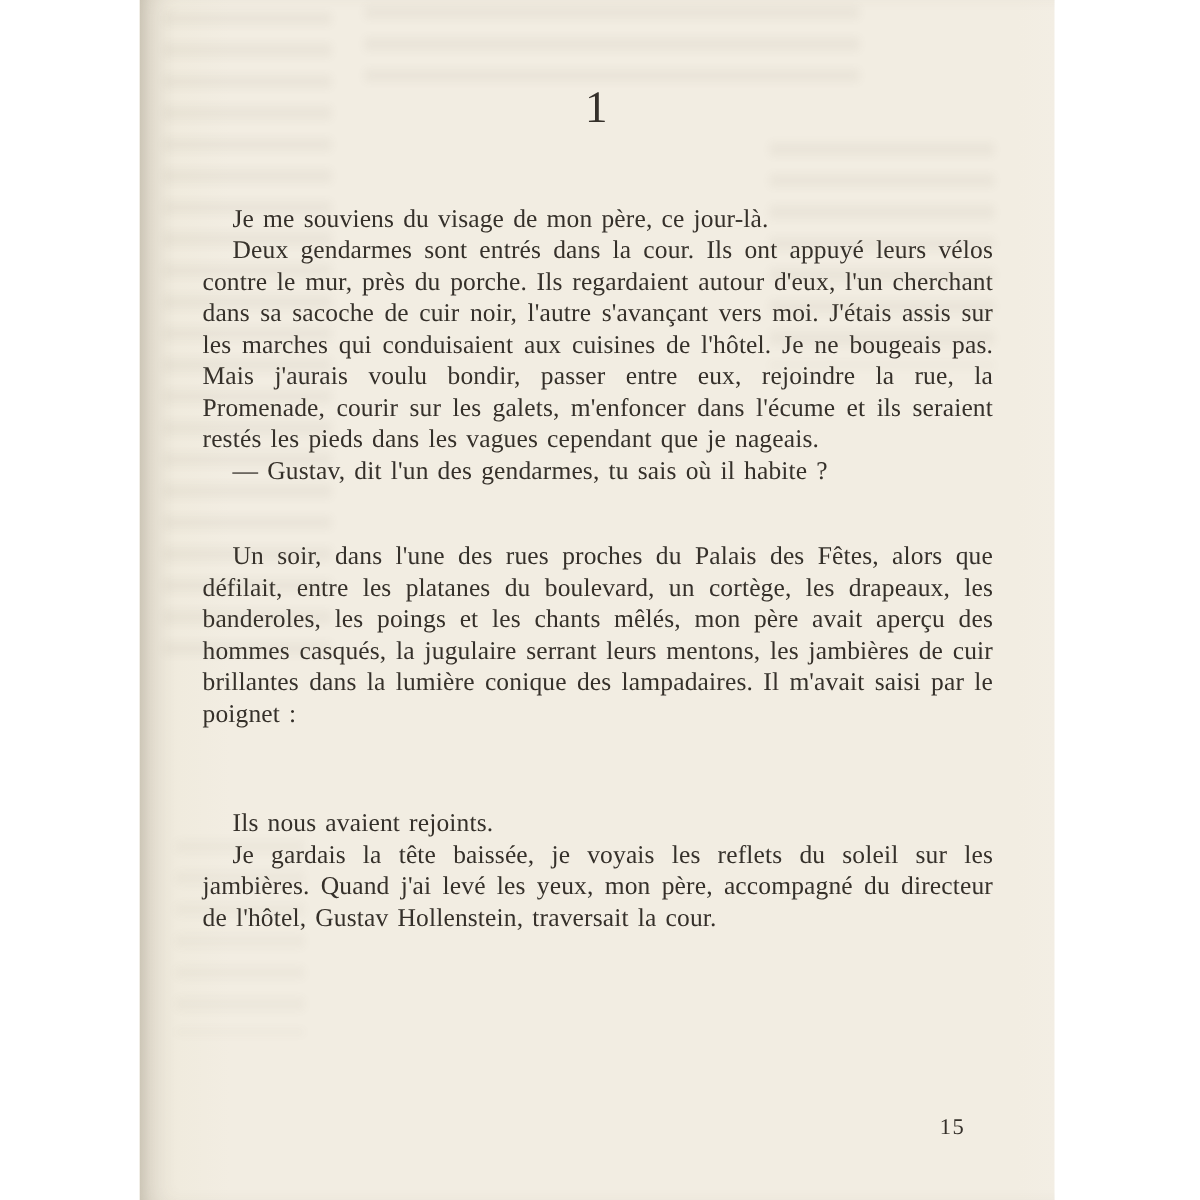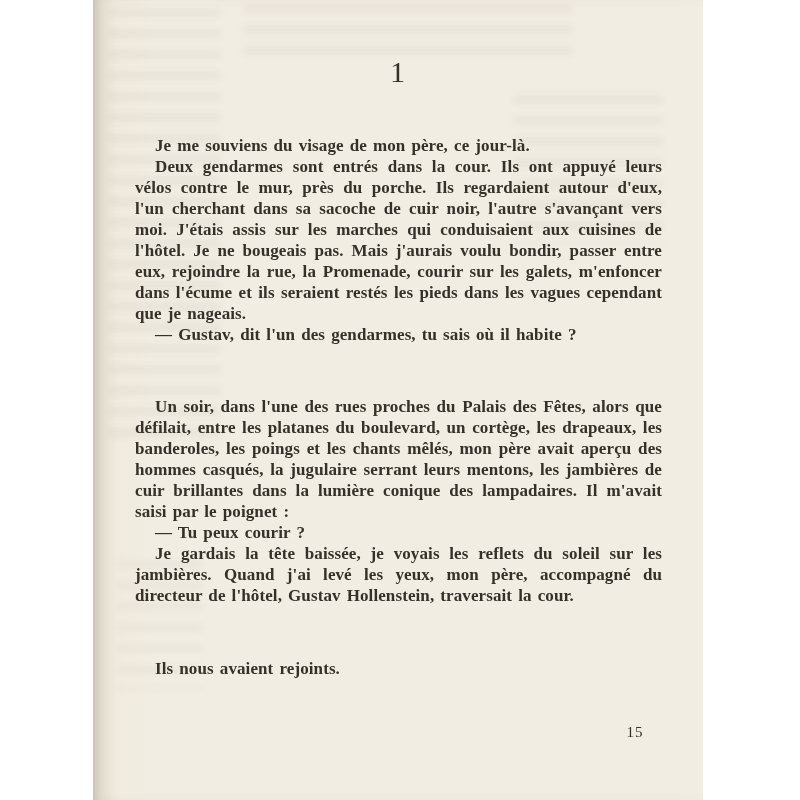--- a/index.html
+++ b/index.html
@@ -47,32 +47,31 @@
     font-weight:400;
     letter-spacing:1px;
   }
   .text-column{
     margin:45px 41px 0 42px;
     width:527px;
     font-size:17px;
     line-height:21px;
     word-spacing:0.10em;
     letter-spacing:0.1px;
-    font-weight:bold;
   }
   .para{
     text-indent:20px;
     text-align:justify;
   }
   .para em{font-style:italic;}
-  .section-break{margin-top:51px;}
+  .section-break{margin-top:36px;}
   .section-break-large{margin-top:52px;}
   .page-number{
     position:absolute;
-    left:520px;top:724px;
+    left:520px;top:744px;
     width:44px;
     text-align:center;
     font-size:15px;
     letter-spacing:1px;
   }
 </style>
 </head>
 <body>
 
 <div class="scan-bg">
@@ -82,20 +81,19 @@
     <div class="bleed bleed-3"></div>
     <div class="bleed bleed-4"></div>
 
     <h1 class="chapter">1</h1>
 
     <div class="text-column">
         <p class="para"><span>Je me souviens du visage de mon père, ce jour-là.</span></p>
         <p class="para"><span>Deux gendarmes sont entrés dans la cour. Ils ont appuyé leurs vélos contre le mur, près du porche. Ils regardaient autour d'eux, l'un cherchant dans sa sacoche de cuir noir, l'autre s'avançant vers moi. J'étais assis sur les marches qui conduisaient aux cuisines de l'hôtel. Je ne bougeais pas. Mais j'aurais voulu bondir, passer entre eux, rejoindre la rue, la Promenade, courir sur les galets, m'enfoncer dans l'écume et ils seraient restés les pieds dans les vagues cependant que je nageais.</span></p>
         <p class="para"><span>— Gustav, dit l'un des gendarmes, tu sais où il habite ?</span></p>
         <p class="para section-break"><span>Un soir, dans l'une des rues proches du Palais des Fêtes, alors que défilait, entre les platanes du boulevard, un cortège, les drapeaux, les banderoles, les poings et les chants mêlés, mon père avait aperçu des hommes casqués, la jugulaire serrant leurs mentons, les jambières de cuir brillantes dans la lumière conique des lampadaires. Il m'avait saisi par le poignet :</span></p>
-        <p class="para"><span>— Tu peux courir ?</span></p>
+        <p class="para section-break-large"><span>Ils nous avaient rejoints.</span></p>
         <p class="para"><span>Je gardais la tête baissée, je voyais les reflets du soleil sur les jambières. Quand j'ai levé les yeux, mon père, accompagné du directeur de l'hôtel, Gustav Hollenstein, traversait la cour.</span></p>
-        <p class="para section-break-large"><span>Ils nous avaient rejoints.</span></p>
       </div>
 
     <div class="page-number">15</div>
   </div>
 </div>
 
 </body></html>

